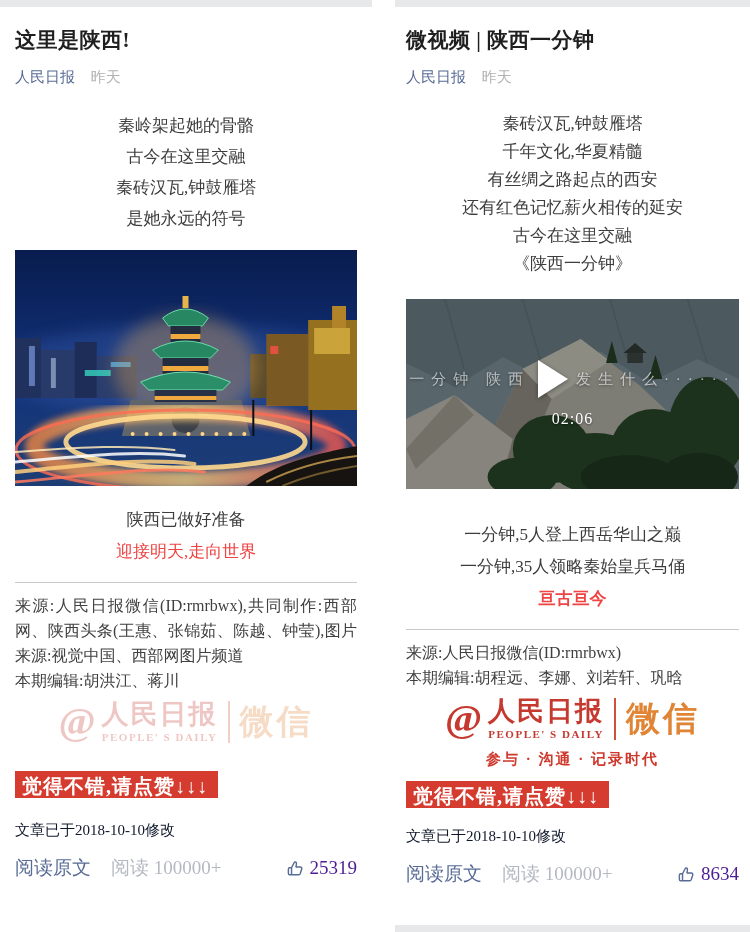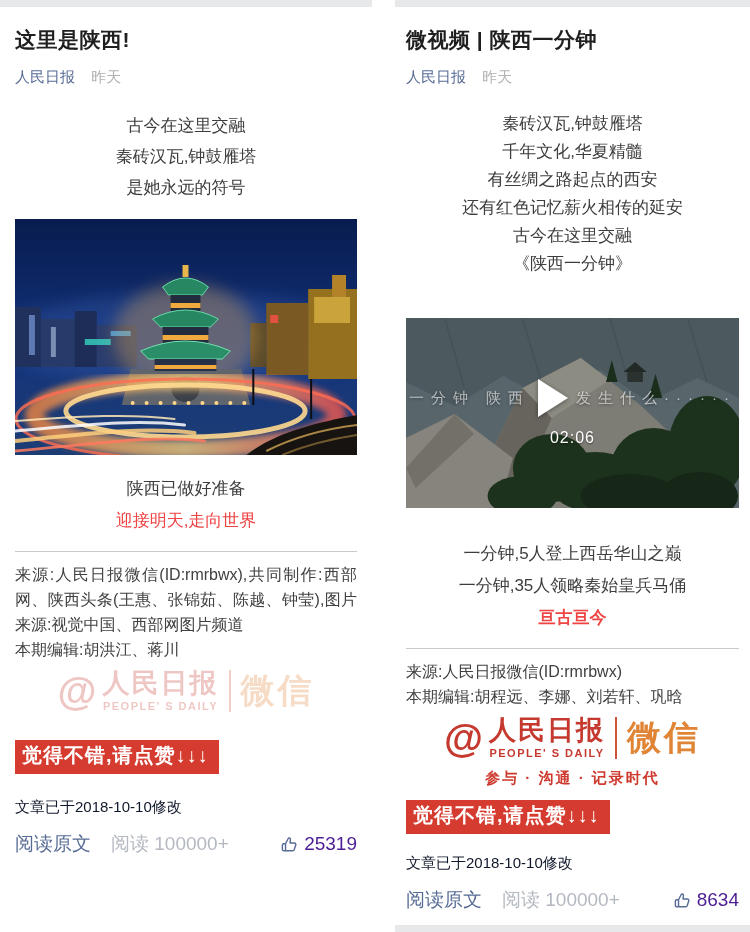--- a/index.html
+++ b/index.html
@@ -8,35 +8,35 @@
     font-family:"Liberation Sans","DejaVu Sans",sans-serif;color:#333;
     -webkit-font-smoothing:antialiased;
   }
   .wrap{display:flex;width:750px;height:932px;}
   .col{position:relative;background:#fff;}
   .col.left{width:372px;}
   .gap{width:23px;background:#fff;}
   .col.right{width:355px;}
   .topbar{height:7px;background:#e7e8ea;}
   .bottombar{position:absolute;left:0;right:0;bottom:0;height:7px;background:#e7e8ea;}
-  .inner{padding:0 15px;}
+  .inner{padding:0 15px;font-family:Liberation Serif, serif;}
   .right .inner{padding:0 11px;}
 
   .title{margin-top:18px;font-size:21px;line-height:30px;font-weight:700;color:#1f1f1f;letter-spacing:.5px;}
   .meta{margin-top:13px;font-size:15px;line-height:18px;}
   .acct{color:#576b95;margin-right:12px;cursor:pointer;}
   .date{color:#b2b2b2;}
 
   .poem{margin-top:24px;text-align:center;font-size:17px;color:#3d3d3d;}
   .poem p{margin:0;}
   .left .poem p{line-height:31px;}
   .right .poem p{line-height:28px;}
 
   .photo{display:block;margin-top:16px;width:100%;height:236px;}
-  .videobox{position:relative;margin-top:40px;width:100%;height:190px;overflow:hidden;cursor:pointer;}
+  .videobox{position:relative;margin-top:21px;width:100%;height:190px;overflow:hidden;cursor:pointer;}
   .videobox svg{display:block;width:100%;height:190px;}
   .v-overlay{position:absolute;inset:0;display:flex;flex-direction:column;align-items:center;justify-content:center;}
   .v-row{display:flex;align-items:center;justify-content:center;width:100%;}
   .v-txt{color:rgba(255,255,255,.62);font-size:15px;letter-spacing:7px;white-space:nowrap;text-shadow:0 1px 3px rgba(0,0,0,.45);}
   .play{width:0;height:0;border-left:30px solid #ffffff;border-top:19px solid transparent;border-bottom:19px solid transparent;margin:0 8px;filter:drop-shadow(0 1px 2px rgba(0,0,0,.4));}
   .v-dur{margin-top:12px;color:#fff;font-size:16px;letter-spacing:1px;text-shadow:0 1px 2px rgba(0,0,0,.5);}
 
   .caption{margin-top:18px;text-align:center;font-size:17px;color:#3d3d3d;}
   .caption p{margin:0;line-height:32px;}
   .right .caption{margin-top:30px;}
@@ -50,21 +50,21 @@
   .logo{margin-top:6px;display:flex;justify-content:center;align-items:center;user-select:none;}
   .logo .at{font-size:40px;line-height:40px;font-weight:700;color:#c5392f;margin-right:6px;}
   .logo .stack{text-align:center;line-height:1;}
   .logo .cn{font-size:27px;font-weight:900;color:#c5392f;letter-spacing:2px;display:block;}
   .logo .en{font-size:11px;font-weight:700;color:#c5392f;letter-spacing:1.5px;display:block;margin-top:4px;}
   .logo .bar{width:2px;height:42px;background:#d0513a;margin:0 10px;}
   .logo .wx{font-size:34px;font-weight:700;color:#e08536;letter-spacing:3px;}
   .left .logo{opacity:.28;}
   .tagline{margin-top:8px;text-align:center;font-size:15px;font-weight:700;color:#ce392e;letter-spacing:2px;}
 
-  .banner{display:inline-block;margin-top:26px;background:#d53b2e;color:#ffffff;font-size:20px;font-weight:700;padding:3px 10px 7px 7px;letter-spacing:1px;line-height:24px;text-align:center;}
+  .banner{display:inline-block;margin-top:26px;background:#d53b2e;color:#ffffff;font-size:20px;font-weight:700;padding:3px 10px 0 7px;letter-spacing:1px;line-height:24px;text-align:center;}
   .right .banner{margin-top:12px;}
 
   .modified{margin-top:22px;font-size:15px;color:#0f172a;line-height:21px;}
   .right .modified{margin-top:18px;}
 
   .footbar{margin-top:16px;display:flex;align-items:center;font-size:19px;line-height:22px;}
   .read-orig{color:#576b95;cursor:pointer;}
   .reads{color:#b4b8c0;margin-left:20px;}
   .likes{margin-left:auto;display:flex;align-items:center;color:#4c1d95;cursor:pointer;}
   .likes svg{margin-right:5px;display:block;}
@@ -77,20 +77,21 @@
   <div class="col left">
     <div class="topbar"></div>
     <div class="inner">
       <div class="title">这里是陕西!</div>
       <div class="meta">
         <span class="acct">人民日报</span>
         <span class="date">昨天</span>
       </div>
 
       <div class="poem">
+        <p>秦岭架起她的骨骼</p>
         <p>古今在这里交融</p>
         <p>秦砖汉瓦,钟鼓雁塔</p>
         <p>是她永远的符号</p>
       </div>
 
       <svg class="photo" viewBox="0 0 343 236" preserveAspectRatio="none">
         <defs>
           <linearGradient id="sky" x1="0" y1="0" x2="0" y2="1">
             <stop offset="0" stop-color="#081c4e"></stop>
               <stop offset=".55" stop-color="#13337b"></stop>

